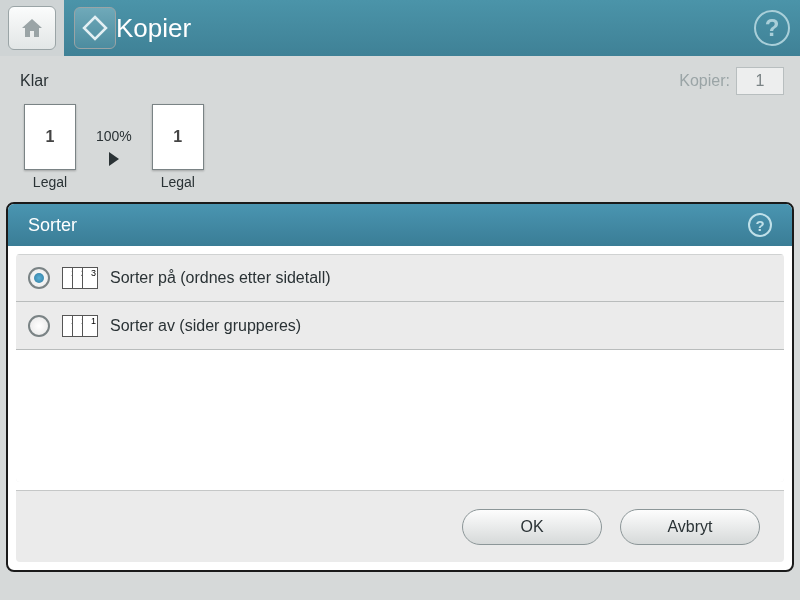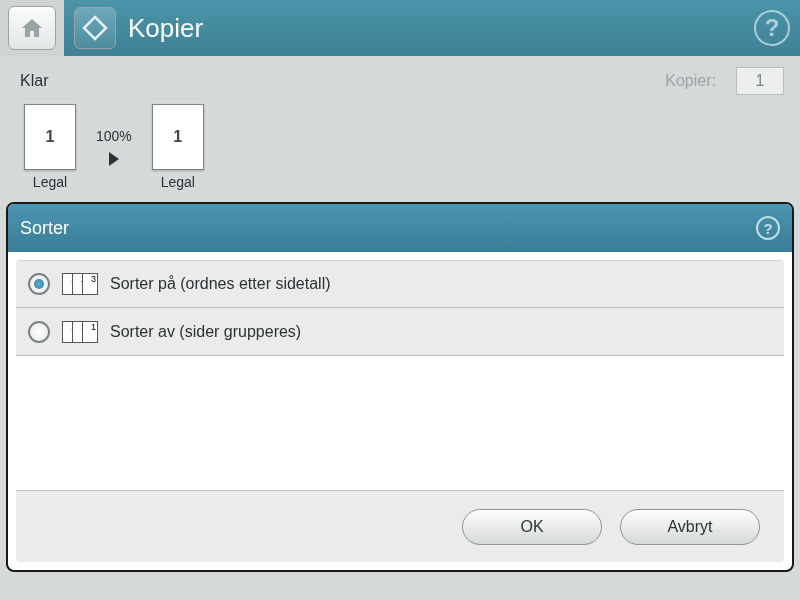--- a/index.html
+++ b/index.html
@@ -24,21 +24,20 @@
     border-radius: 6px;
     background: linear-gradient(#fbfcfc, #e2e6e6);
     display: flex; align-items: center; justify-content: center;
     cursor: pointer;
   }
   .title-block {
     flex: 1;
     background: linear-gradient(#4b94a9, #3f8196);
     display: flex; align-items: center;
     padding-left: 10px;
-    gap: 12px;
   }
   .title-icon-box {
     width: 42px; height: 42px;
     border: 1px solid #9aa4a6;
     border-radius: 6px;
     background: linear-gradient(#6fa9b9, #4d8c9f);
     display: flex; align-items: center; justify-content: center;
   }
   .title-text { color: #fff; font-size: 26px; font-weight: 400; }
   .help-block {
@@ -65,21 +64,21 @@
     gap: 8px;
   }
   .status-row {
     display: flex;
     justify-content: space-between;
     align-items: center;
     height: 30px;
   }
   .status-text { color: #2a3235; font-size: 16px; }
   .copies-box {
-    display: flex; align-items: center; gap: 20px;
+    display: flex; align-items: center; gap: 6px;
     color: #9aa4a6; font-size: 16px;
   }
   .copies-field {
     width: 48px; height: 28px;
     background: #edeeee;
     border: 1px solid #b8bebf;
     text-align: center;
     line-height: 26px;
     color: #7a8385;
     font-size: 16px;
@@ -128,23 +127,23 @@
     border-radius: 8px;
     background: #fff;
     height: 370px;
     display: flex;
     flex-direction: column;
     overflow: hidden;
   }
   .dialog-header {
     background: linear-gradient(#4a95b1, #3a7d96);
     color: #fff;
-    height: 48px;
+    height: 42px;
     display: flex; align-items: center; justify-content: space-between;
-    padding: 0 12px;
+    padding: 0 20px;
     font-size: 18px;
   }
   .dialog-help {
     width: 24px; height:24px;
     border: 2px solid #bfe0e9;
     border-radius:50%;
     color:#bfe0e9; font-size:15px; font-weight:bold;
     display:flex; align-items:center; justify-content:center;
     cursor:pointer;
   }

